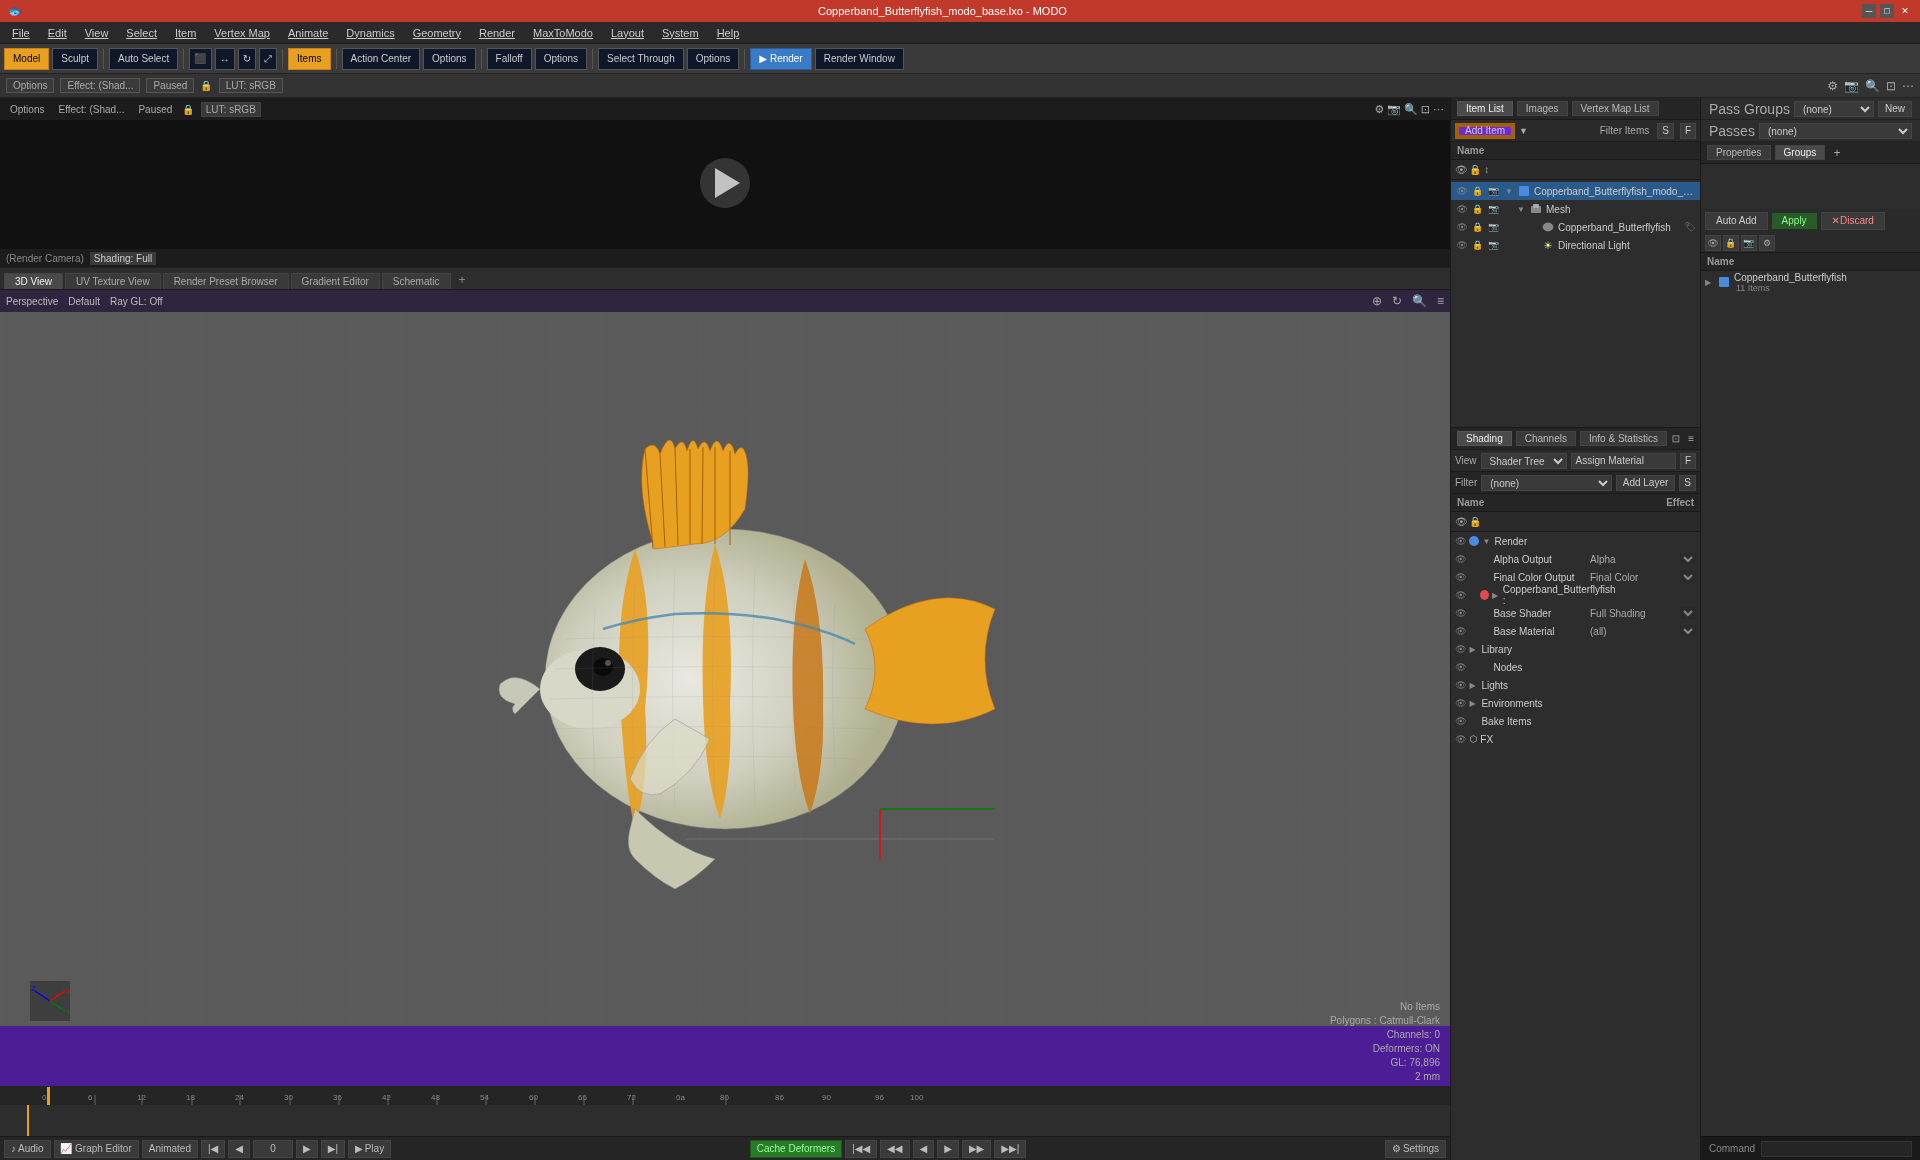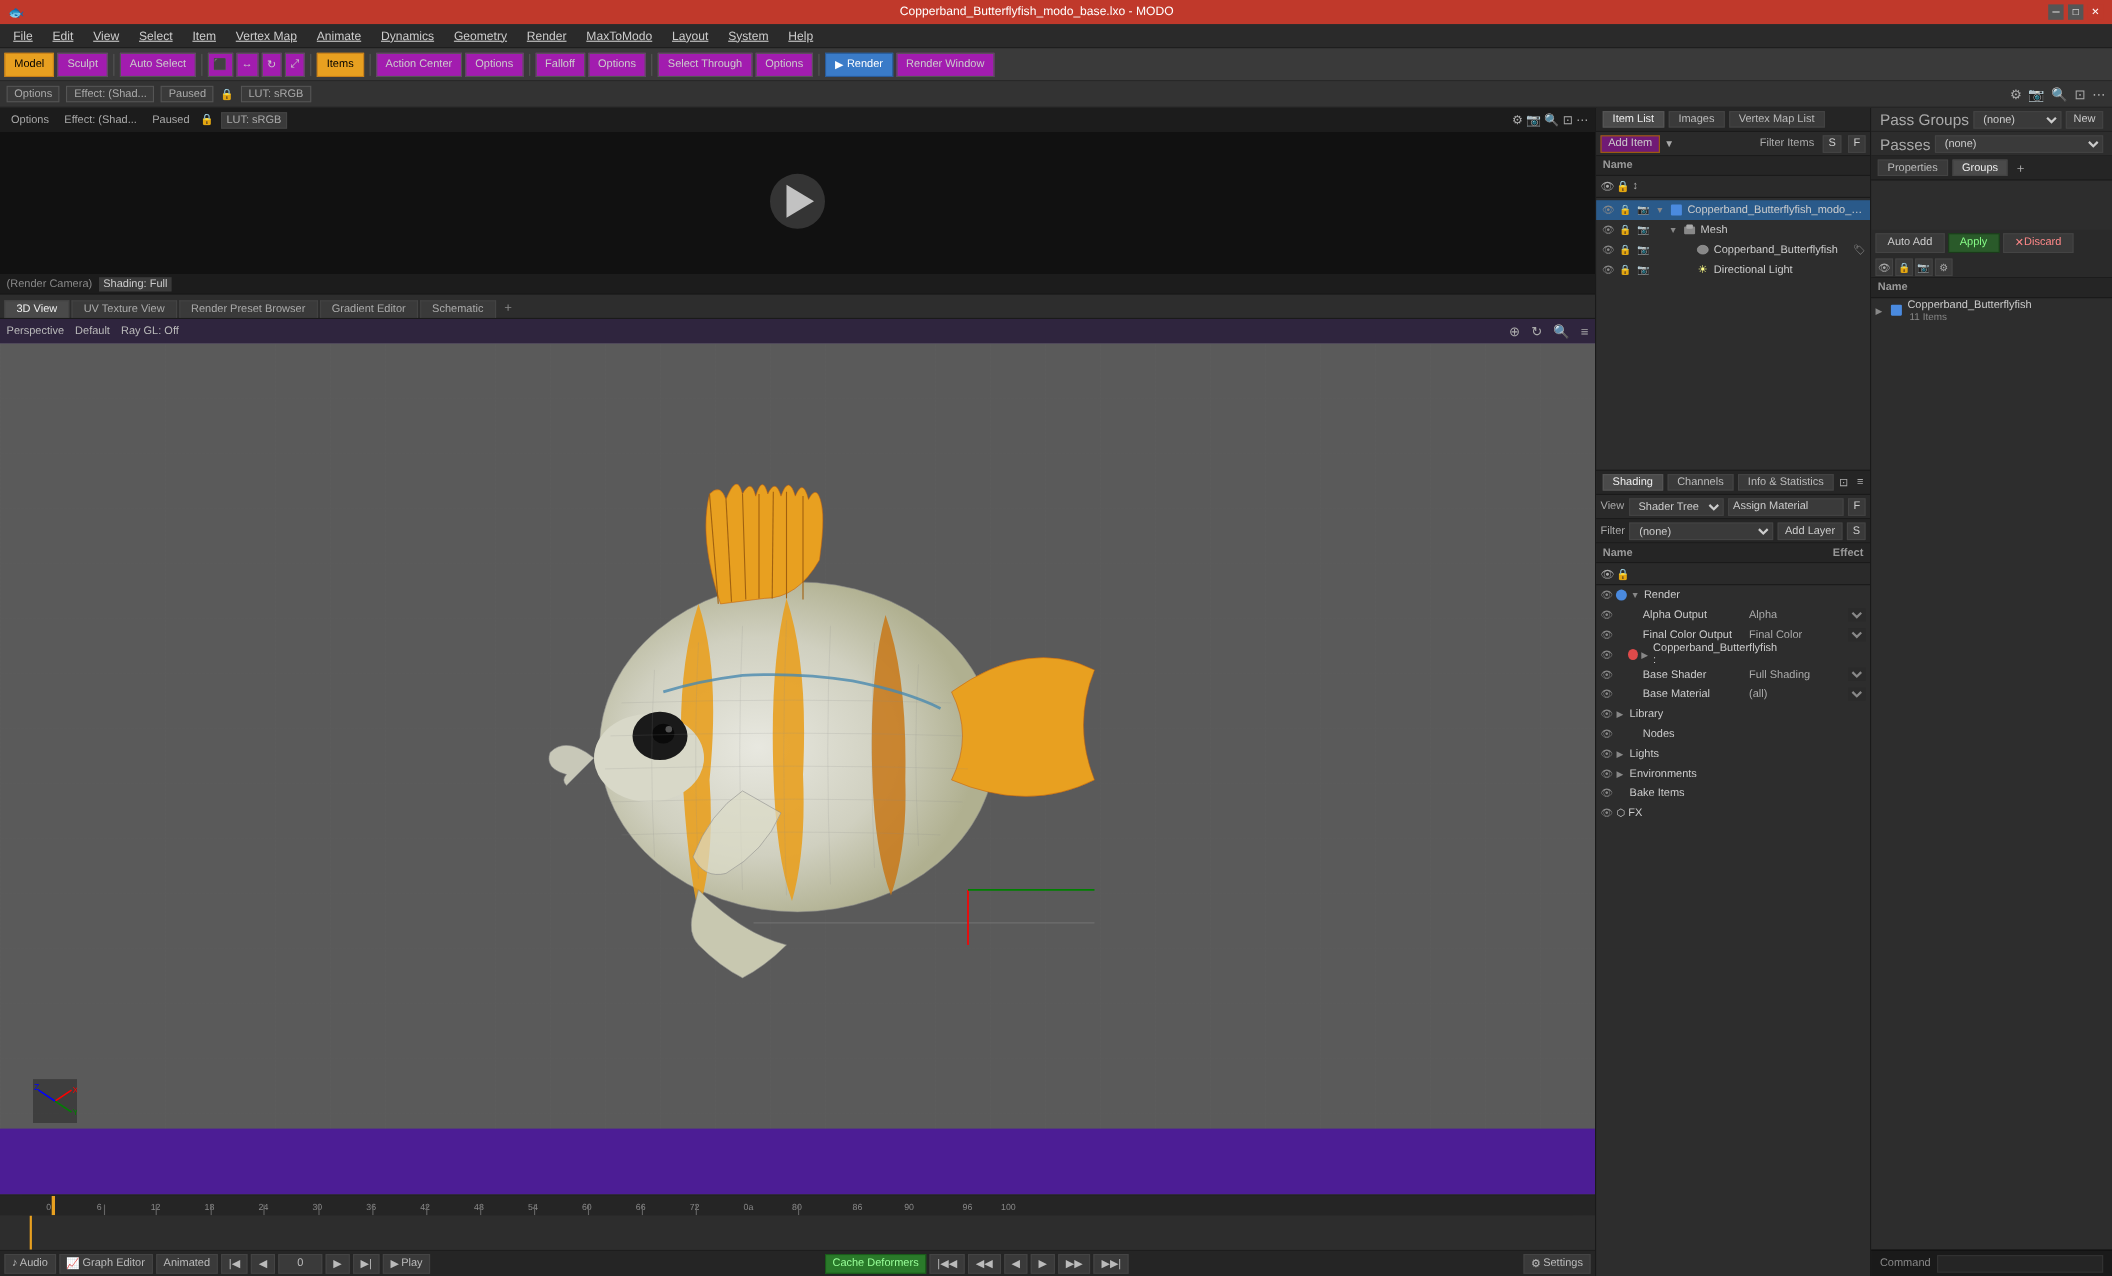--- a/index.html
+++ b/index.html
@@ -9,21 +9,21 @@
     #titlebar { background: #c0392b; height: 22px; display: flex; align-items: center; padding: 0 8px; color: #fff; font-size: 11px; justify-content: space-between; }
     #titlebar .winbtns { display: flex; gap: 4px; }
     #titlebar .winbtn { width: 14px; height: 14px; background: #555; border: none; color: #fff; font-size: 9px; cursor: pointer; display: flex; align-items: center; justify-content: center; }
 
     
     #menubar { background: #2a2a2a; height: 22px; display: flex; align-items: center; padding: 0 4px; gap: 2px; border-bottom: 1px solid #1a1a1a; text-decoration: underline; }
     .menu-item { padding: 2px 8px; cursor: pointer; color: #ccc; font-size: 11px; }
 
     
     #toolbar { background: #3a3a3a; height: 30px; display: flex; align-items: center; padding: 0 4px; gap: 3px; border-bottom: 1px solid #222; }
-    .tb-btn { background: #a21caf; border: 1px solid #555; color: #ccc; padding: 2px 8px; font-size: 10px; cursor: pointer; height: 22px; display: flex; align-items: center; gap: 3px; white-space: nowrap; }
+    .tb-btn { background: #0f172a; border: 1px solid #555; color: #ccc; padding: 2px 8px; font-size: 10px; cursor: pointer; height: 22px; display: flex; align-items: center; gap: 3px; white-space: nowrap; }
     .tb-btn.active { background: #e8a020; color: #000; border-color: #c8801a; }
     .tb-btn.orange { background: #e8a020; color: #000; border-color: #c8801a; }
     .tb-btn.blue { background: #3a7bc8; color: #fff; border-color: #2a5c9a; }
     .tb-sep { width: 1px; background: #555; height: 20px; margin: 0 2px; }
 
     
     #optbar { background: #333; height: 24px; display: flex; align-items: center; padding: 0 6px; gap: 6px; border-bottom: 1px solid #222; font-size: 10px; color: #aaa; }
     .opt-item { padding: 1px 6px; background: #3a3a3a; border: 1px solid #555; cursor: pointer; }
 
     
@@ -64,21 +64,21 @@
 
     
     #right-panels { width: 250px; display: flex; flex-direction: column; background: #2d2d2d; border-left: 1px solid #1a1a1a; }
 
     
     #item-list-panel { height: 330px; border-bottom: 1px solid #1a1a1a; display: flex; flex-direction: column; }
     .panel-header { background: #252525; height: 22px; display: flex; align-items: center; padding: 0 6px; gap: 4px; border-bottom: 1px solid #1a1a1a; }
     .panel-tab { padding: 1px 8px; background: #3a3a3a; border: 1px solid #444; color: #bbb; font-size: 10px; cursor: pointer; }
     .panel-tab.active { background: #4a4a4a; color: #eee; border-color: #555; }
     .panel-toolbar { background: #2a2a2a; height: 22px; display: flex; align-items: center; padding: 0 4px; gap: 4px; border-bottom: 1px solid #1a1a1a; }
-    .panel-btn { background: #701a75; border: 1px solid #a16207; color: #ccc; padding: 1px 6px; font-size: 10px; cursor: pointer; height: 16px; display: flex; align-items: center; }
+    .panel-btn { background: #6d28d9; border: 4px solid #a16207; color: #ccc; padding: 1px 6px; font-size: 10px; cursor: pointer; height: 16px; display: flex; align-items: center; }
     .p-label { font-size: 10px; color: #aaa; padding: 0 4px; }
     .col-header { background: #252525; height: 18px; display: flex; align-items: center; padding: 0 6px; border-bottom: 1px solid #1a1a1a; }
     .col-name { font-size: 10px; color: #999; font-weight: bold; }
     .item-tree { flex: 1; overflow-y: auto; padding: 2px 0; }
     .tree-item { height: 18px; display: flex; align-items: center; padding: 0 4px; cursor: pointer; }
     .tree-item.selected { background: #2a5a8a; }
     .tree-indent { width: 12px; }
     .tree-arrow { width: 12px; font-size: 8px; color: #888; cursor: pointer; }
     .tree-icon { width: 14px; height: 14px; margin-right: 3px; display: flex; align-items: center; justify-content: center; }
     .tree-label { font-size: 10px; color: #ccc; flex: 1; white-space: nowrap; overflow: hidden; text-overflow: ellipsis; }
@@ -381,20 +381,28 @@
             <rect x="0" y="0" width="40" height="40" fill="rgba(0,0,0,0.3)"></rect>
             <line x1="20" y1="20" x2="35" y2="10" stroke="red" stroke-width="1.5"></line>
             <line x1="20" y1="20" x2="35" y2="30" stroke="green" stroke-width="1.5"></line>
             <line x1="20" y1="20" x2="5" y2="10" stroke="blue" stroke-width="1.5"></line>
             <text x="36" y="13" font-size="8" fill="red">X</text>
             <text x="36" y="33" font-size="8" fill="green">Y</text>
             <text x="1" y="10" font-size="8" fill="blue">Z</text>
           </svg>
         </div>
 
+        <div class="viewport-status">
+          <div>No Items</div>
+          <div>Polygons : Catmull-Clark</div>
+          <div>Channels: 0</div>
+          <div>Deformers: ON</div>
+          <div>GL: 76,896</div>
+          <div>2 mm</div>
+        </div>
       </div>
 
       <div id="timeline">
         <div class="timeline-ruler" style="height:18px; background:#252525; position:relative; overflow:hidden;">
           <svg width="100%" height="18">
             <rect width="100%" height="18" fill="#252525"></rect>
 
             <g fill="#888" font-size="8">
               <text x="22" y="13">0</text>
               <line x1="28" y1="8" x2="28" y2="18" stroke="#666" stroke-width="1"></line>

